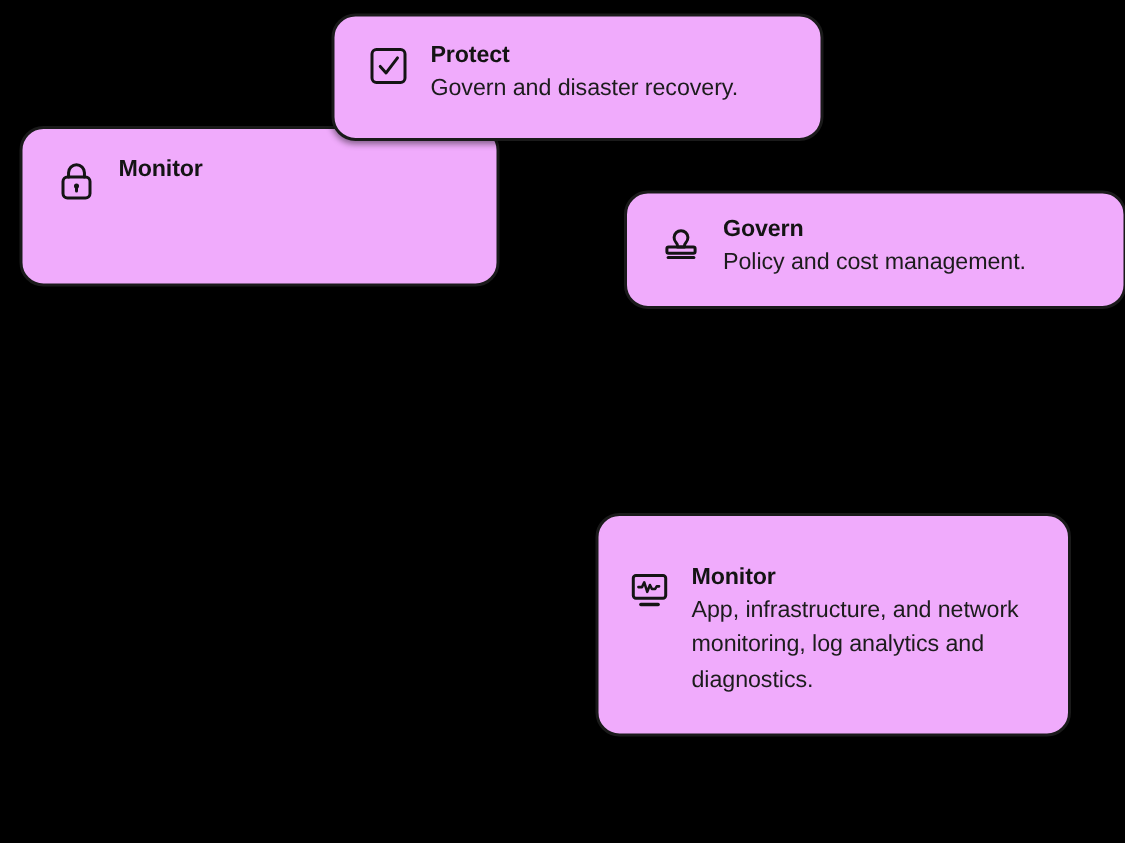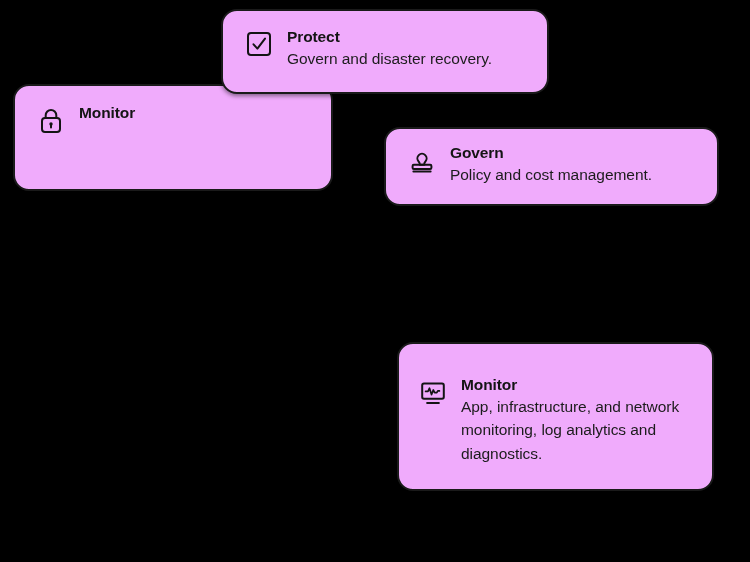--- a/index.html
+++ b/index.html
@@ -68,21 +68,21 @@
   #card-protect .card-icon { padding-top: 3px; margin-right: 14px; }
 
   #card-secure {
     left: 13px;   top: 84px;  width: 320px; height: 107px;
     padding: 17px 16px 14px 22px;
     z-index: 4;
   }
   #card-secure .card-icon { padding-top: 3px; margin-right: 14px; }
 
   #card-govern {
-    left: 384px;  top: 127px; width: 335px; height: 79px;
+    left: 416px;  top: 127px; width: 335px; height: 79px;
     padding: 14px 16px 14px 22px;
     z-index: 3;
   }
   #card-govern .card-icon { padding-top: 4px; margin-right: 14px; }
 
   #card-monitor {
     left: 397px;  top: 342px; width: 317px; height: 149px;
     padding: 31px 16px 18px 20px;
     z-index: 3;
   }

